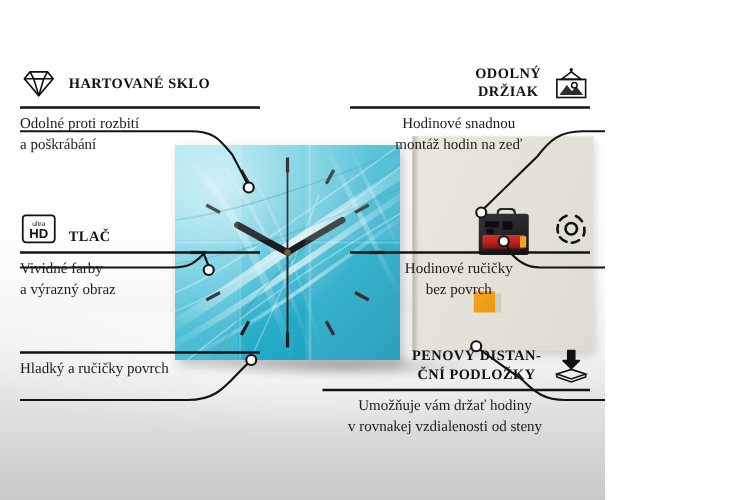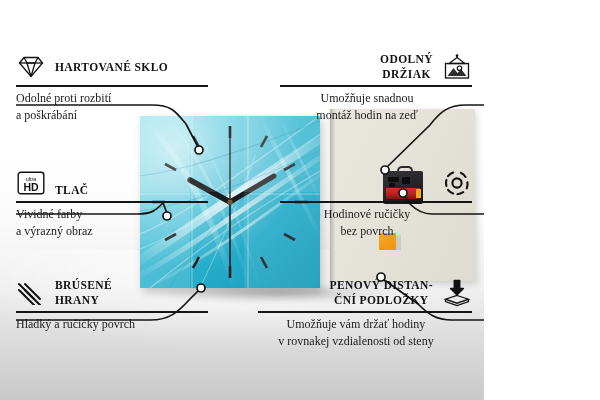--- a/index.html
+++ b/index.html
@@ -370,34 +370,20 @@
         <br>
         <span>TLAČ</span>
       </span>
     </div>
     <div class="feat-rule"></div>
     <div class="feat-sub">Vividné farby
 a výrazný obraz</div>
   </div>
 
   <div class="feature left" style="top:278px;">
-    <div class="feat-head">
-      <span class="icon-box">
-        <svg width="28" height="24" viewBox="0 0 28 24" stroke="currentColor" stroke-width="2" fill="none" stroke-linecap="round">
-          <path d="M2,3 L17,18"></path>
-          <path d="M2,9 L17,24"></path>
-          <path d="M8,3 L23,18"></path>
-          <path d="M8,9 L23,24"></path>
-        </svg>
-      </span>
-      <span class="feat-title">
-        <span>BRÚSENÉ</span><br>
-        <span>HRANY</span>
-      </span>
-    </div>
     <div class="feat-rule"></div>
     <div class="feat-sub">Hladký a ručičky povrch</div>
   </div>
 
   <div class="feature right" style="top:52px;">
     <div class="feat-head">
       <span class="icon-box">
         <svg width="30" height="26" viewBox="0 0 30 26" fill="none" stroke="currentColor" stroke-width="1.3">
           <path d="M15,1.5 L15,3.5"></path>
           <circle cx="15" cy="1.6" r="1.3" fill="currentColor" stroke="none"></circle>
@@ -406,21 +392,21 @@
           <path d="M5.5,22 L11.5,14 L15.5,19 L19,15 L24.5,22 Z" fill="currentColor" stroke="none" opacity="0.88"></path>
           <circle cx="17.5" cy="14.2" r="2.2" fill="none" stroke="currentColor" stroke-width="1.2"></circle>
         </svg>
       </span>
       <span class="feat-title">
         <span>ODOLNÝ</span><br>
         <span>DRŽIAK</span>
       </span>
     </div>
     <div class="feat-rule"></div>
-    <div class="feat-sub">Umožňuje snadnou
+    <div class="feat-sub">Hodinové snadnou
 montáž hodin na zeď</div>
   </div>
 
   <div class="feature right" style="top:168px;">
     <div class="feat-head">
       <span class="icon-box">
         <svg width="28" height="28" viewBox="0 0 28 28" fill="none" stroke="currentColor" stroke-width="2.1" stroke-linecap="round">
           <path d="M10.2,3.6 A11,11 0 0 0 5.0,7.2"></path>
           <path d="M3.4,11.0 A11,11 0 0 0 3.4,17.0"></path>
           <path d="M5.0,20.8 A11,11 0 0 0 10.2,24.4"></path>

